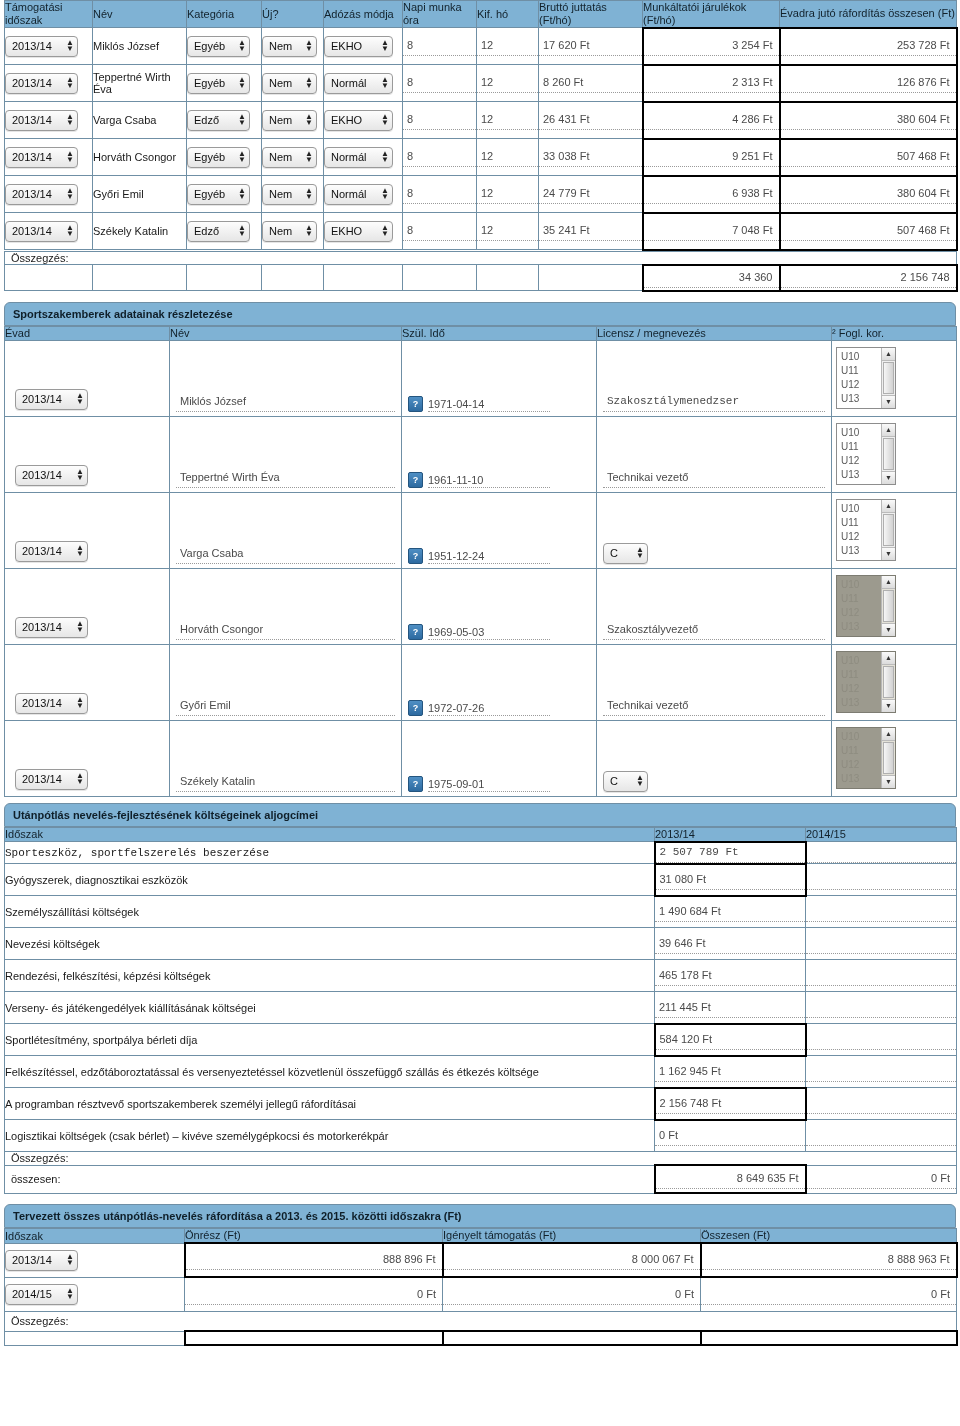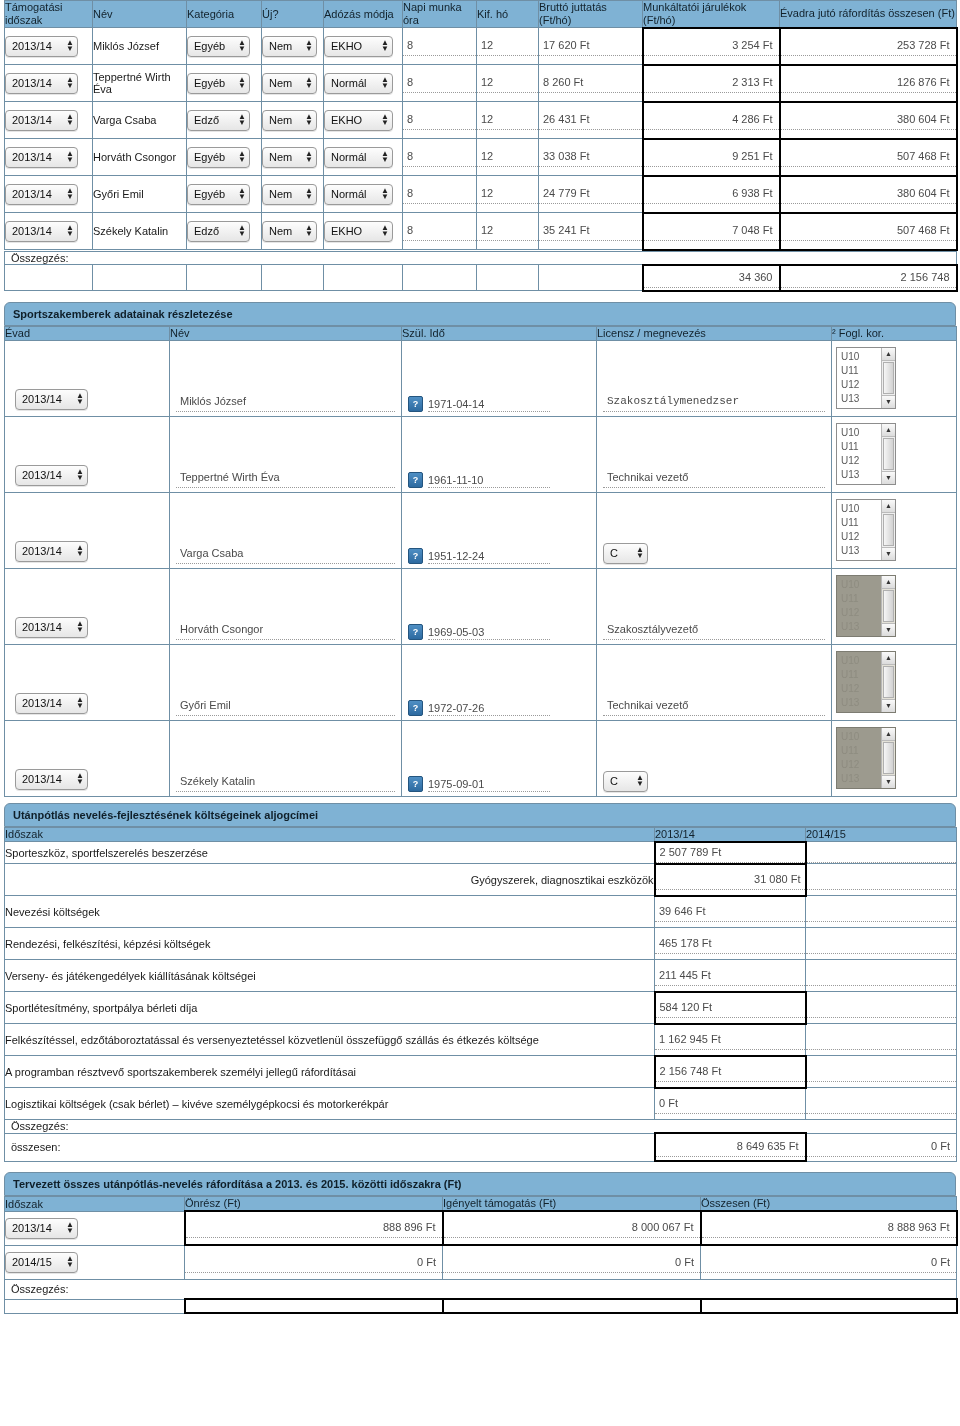--- a/index.html
+++ b/index.html
@@ -750,33 +750,42 @@
         <col style="width:151px">
     </colgroup>
     <thead>
       <tr>
         <th class="hdr">Időszak</th>
         <th class="hdr">2013/14</th>
         <th class="hdr">2014/15</th>
       </tr>
     </thead>
     <tbody id="youthCostsBody">
-        <tr style="height: 20px;">
+        <tr style="height: 20px; font-family: Liberation Mono, monospace;">
           <td class="cellpad-lab">Sporteszköz, sportfelszerelés beszerzése</td>
           <td class="heavy">
             <span class="fld">2 507 789  Ft</span>
           </td>
           <td>
             <span class="fld"></span>
           </td>
         </tr>
-        <tr style="height: 32px; text-align: right;">
+        <tr style="height: 32px;">
           <td class="cellpad-lab">Gyógyszerek, diagnosztikai eszközök</td>
           <td class="heavy">
             <span class="fld">31 080  Ft</span>
+          </td>
+          <td>
+            <span class="fld"></span>
+          </td>
+        </tr>
+        <tr style="height: 32px;">
+          <td class="cellpad-lab">Személyszállítási költségek</td>
+          <td class="">
+            <span class="fld">1 490 684 Ft</span>
           </td>
           <td>
             <span class="fld"></span>
           </td>
         </tr>
         <tr style="height: 32px;">
           <td class="cellpad-lab">Nevezési költségek</td>
           <td class="">
             <span class="fld">39 646 Ft</span>
           </td>

